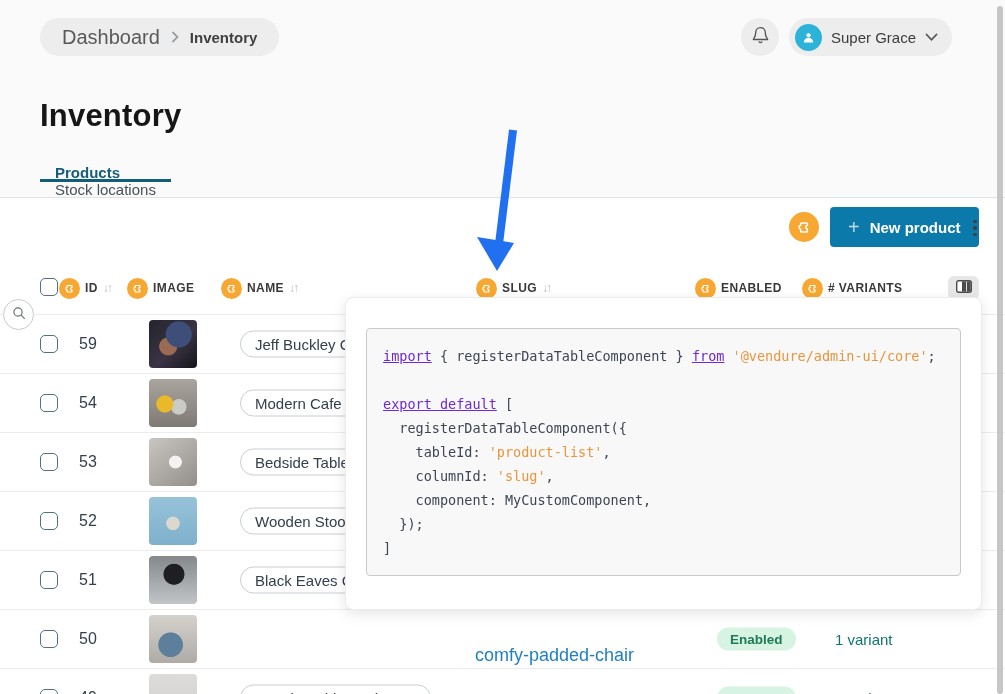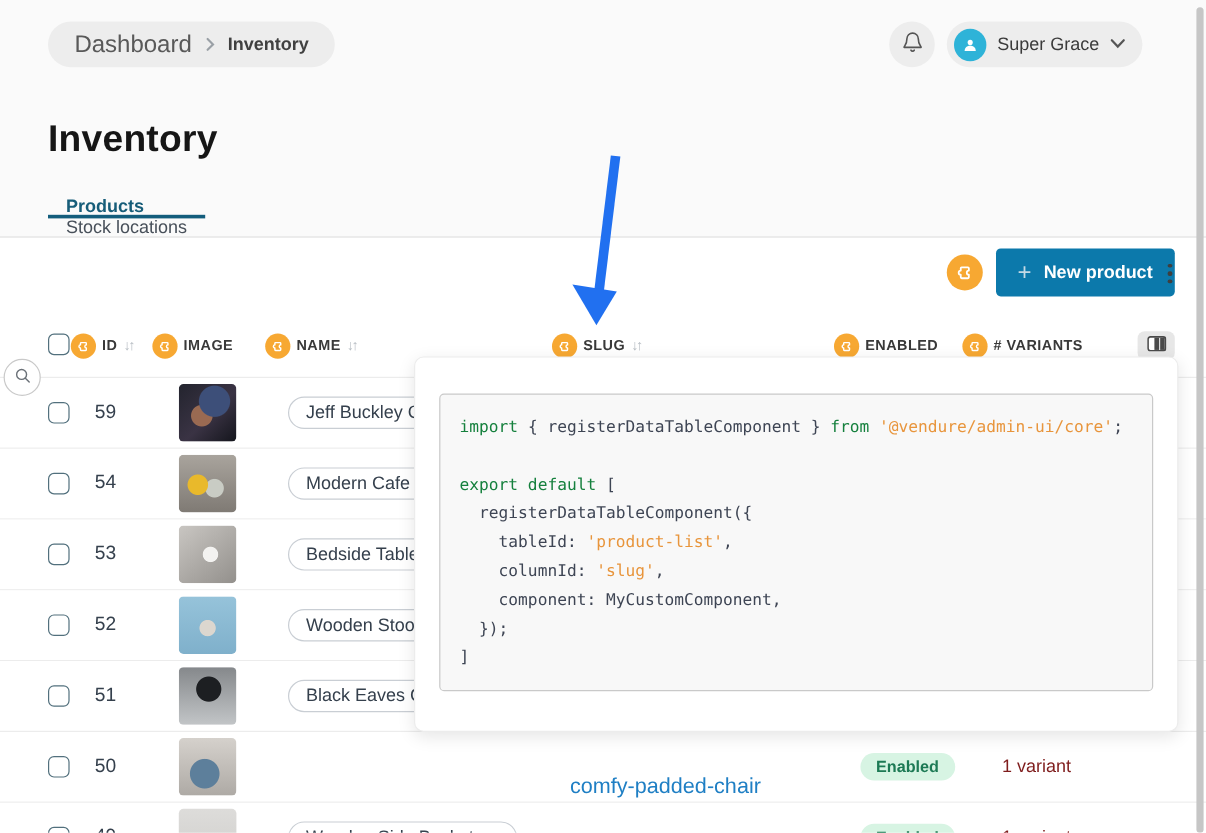--- a/index.html
+++ b/index.html
@@ -51,36 +51,36 @@
   .rows { position:absolute; left:0; top:314px; width:1005px; border-top:1px solid #ececec; }
   .trow { position:relative; height:59px; border-bottom:1px solid #ececec; background:#fff; }
   .trow > * { position:absolute; top:50%; transform:translateY(-50%); }
   .trow .cbx { left:40px; }
   .rid { left:79px; font-size:16px; color:#35404d; }
   .rimg { left:149px; width:48px; height:48px; border-radius:4px; display:inline-block; }
   .pill { left:240px; display:inline-flex; align-items:center; gap:7px; border:1px solid #c9ced4; border-radius:15px; padding:4px 14px; font-size:15px; color:#35404d; background:#fff; white-space:nowrap; cursor:pointer; }
   .parrow { color:#5a646e; font-size:14px; }
   .slug { left:475px; font-size:18px; color:#1f7fc4; text-decoration:none; cursor:pointer;margin-top:16px; }
   .en-badge { left:717px; background:#d7f4e3; color:#1d7a55; font-size:13.5px; font-weight:600; border-radius:13px; padding:4px 13px; }
-  .variants { left:835px; font-size:15px; color:#7f1d1d; }
+  .variants { left:835px; font-size:15px; color:#0f766e; }
 
   
   .img-0 { background:radial-gradient(circle at 62% 30%, #3d4f79 0 28%, transparent 30%), radial-gradient(circle at 40% 55%, #9a6a52 0 22%, transparent 24%), linear-gradient(135deg,#23242e 0%,#3a3344 55%,#14151c 100%); }
   .img-1 { background:radial-gradient(circle at 33% 52%, #e9b92b 0 20%, transparent 22%), radial-gradient(circle at 62% 58%, #c9ccc4 0 18%, transparent 20%), linear-gradient(#a9a49d,#7f7a74); }
   .img-2 { background:radial-gradient(circle at 55% 50%, #f3f2f0 0 17%, transparent 19%), linear-gradient(140deg,#c9c6c2 0%,#93908c 100%); }
   .img-3 { background:radial-gradient(circle at 50% 55%, #dcd7cf 0 18%, transparent 20%), linear-gradient(#96c3da,#7fb0cb); }
   .img-4 { background:radial-gradient(circle at 52% 38%, #1d1f22 0 26%, transparent 28%), linear-gradient(#85888b,#c2c5c7); }
   .img-5 { background:radial-gradient(circle at 45% 62%, #5d7f9b 0 30%, transparent 32%), linear-gradient(#d5d1cc,#aeaaa5); }
   .img-6 { background:linear-gradient(#dddcda,#cfcecb); }
 
   
   .popup { position:absolute; left:345px; top:297px; width:637px; height:313px; background:#fff; border:1px solid #ececec; border-radius:8px; box-shadow:0 4px 14px rgba(0,0,0,.10); z-index:50; padding:30px 20px; }
   .code-block { background:#f8f8f8; border:1px solid #c9c9c9; border-radius:4px; padding:15px 16px; font-family:"DejaVu Sans Mono",monospace; font-size:13.5px; line-height:24px; color:#3e4554; overflow:hidden; }
   .cline { white-space:pre; }
-  .c-kw { color:#15803d; }
+  .c-kw { color:#6d28d9;text-decoration:underline; }
   .c-str { color:#e8953c; }
   .c-pln { color:#3e4554; }
 
   
   .arrow-overlay { position:absolute; left:0; top:0; width:1005px; height:694px; z-index:60; pointer-events:none; }
   .scroll-thumb { position:absolute; right:2px; top:6px; width:6px; height:688px; background:#c6c6c6; border-radius:3px; z-index:70; }
 </style>
 </head>
 <body>
 
@@ -166,21 +166,21 @@
   <div class="hgroup" style="left:221px">
     <span class="ext-badge hbadge">
         <svg width="13" height="13" viewBox="0 0 24 24" fill="none" stroke="#fff" stroke-width="2.2" stroke-linejoin="round">
           <path d="M8.5 6.5h7a1 1 0 0 1 1 1v2.5a2.3 2.3 0 1 0 0 4.6v2.9a1 1 0 0 1-1 1h-7a1 1 0 0 1-1-1v-2.9a2.3 2.3 0 1 1 0-4.6V7.5a1 1 0 0 1 1-1z"></path>
         </svg>
       </span>
     <span class="hlabel">NAME</span>
     <span class="sort-ico">↓↑</span>
   </div>
 
-  <div class="hgroup" style="left:460px">
+  <div class="hgroup" style="left:476px">
     <span class="ext-badge hbadge">
         <svg width="13" height="13" viewBox="0 0 24 24" fill="none" stroke="#fff" stroke-width="2.2" stroke-linejoin="round">
           <path d="M8.5 6.5h7a1 1 0 0 1 1 1v2.5a2.3 2.3 0 1 0 0 4.6v2.9a1 1 0 0 1-1 1h-7a1 1 0 0 1-1-1v-2.9a2.3 2.3 0 1 1 0-4.6V7.5a1 1 0 0 1 1-1z"></path>
         </svg>
       </span>
     <span class="hlabel">SLUG</span>
     <span class="sort-ico">↓↑</span>
   </div>
 
   <div class="hgroup" style="left:695px">

